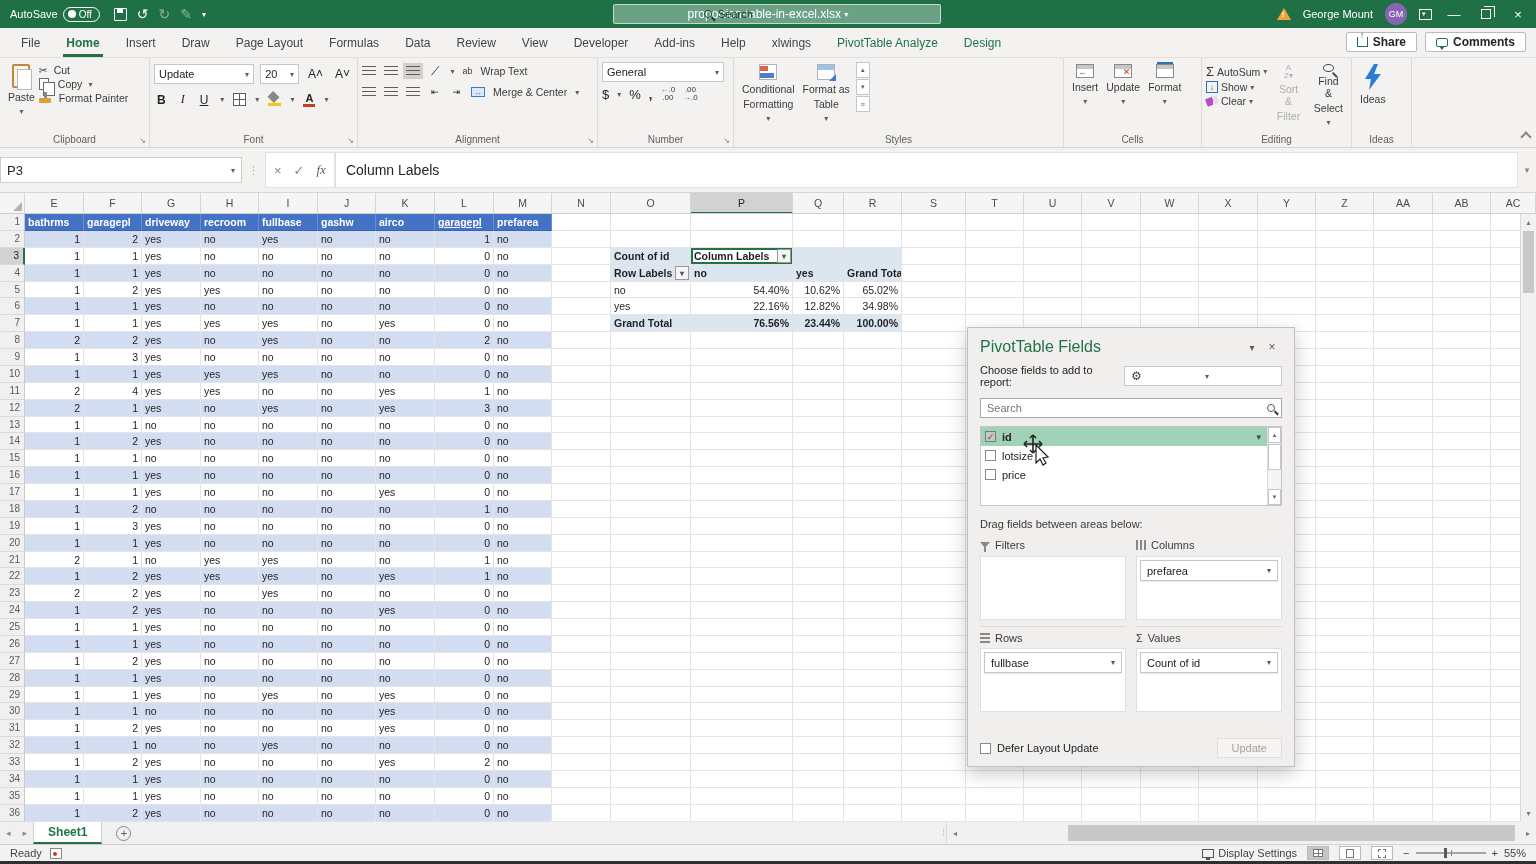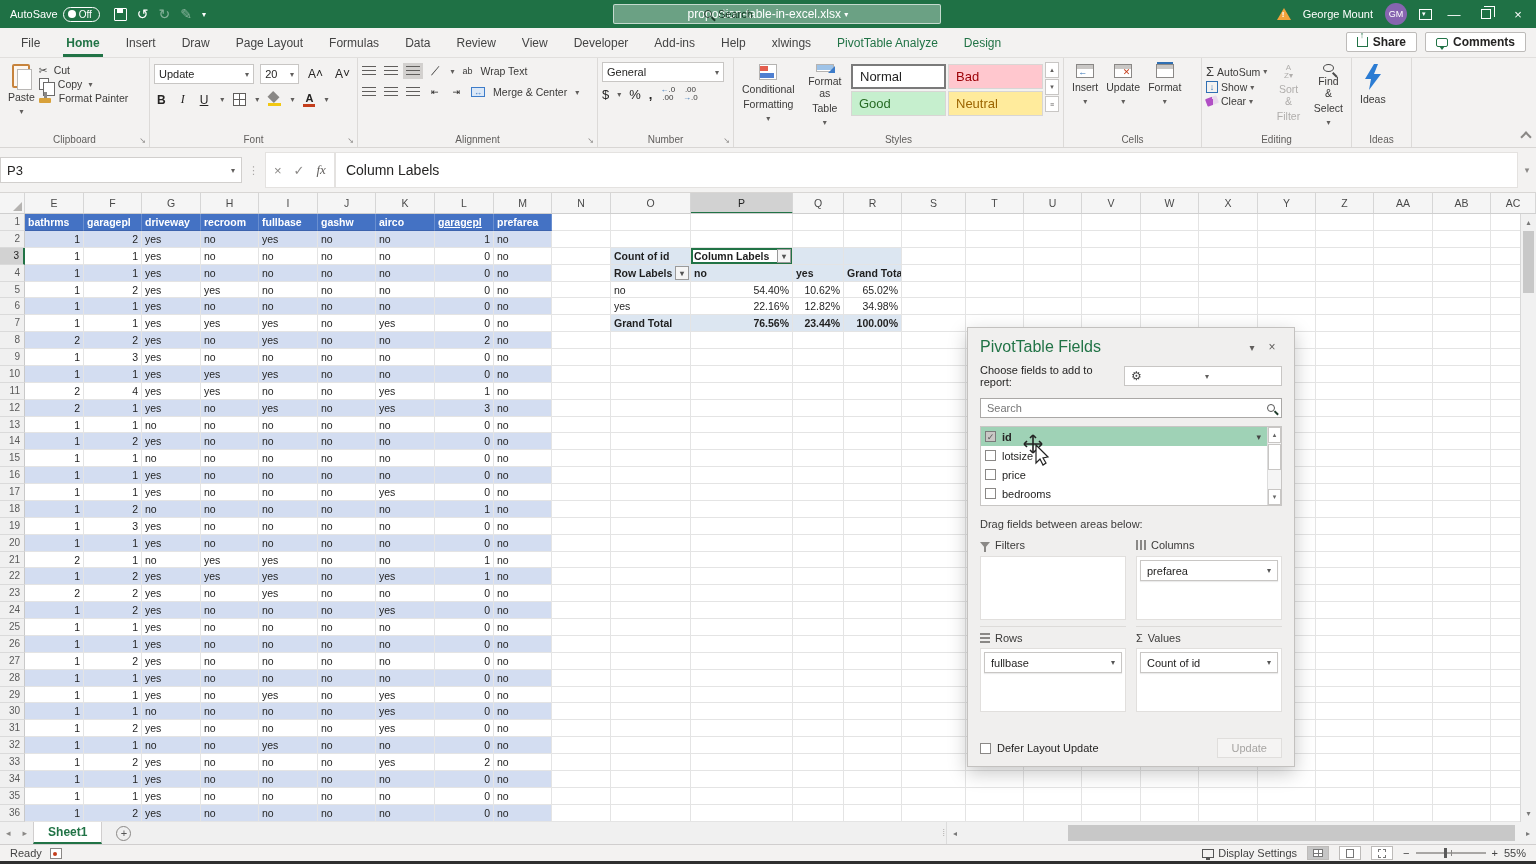--- a/index.html
+++ b/index.html
@@ -374,26 +374,20 @@
           <span>Conditional</span>
           <span>Formatting</span>
           <span class="arrow">▾</span>
         </div>
       <div class="bigbtn">
           <span class="i-fat"></span>
           <span>Format as</span>
           <span>Table</span>
           <span class="arrow">▾</span>
         </div>
-      <div class="gallery">
-        <div class="gcell normal">Normal</div>
-        <div class="gcell bad">Bad</div>
-        <div class="gcell good">Good</div>
-        <div class="gcell neutral">Neutral</div>
-      </div>
       <div class="galscroll">
         <div>▴</div>
         <div>▾</div>
         <div>≡</div>
       </div>
       <div class="grp-label">Styles</div>
     </div>
 
     <div class="grp" style="width:138px;display:flex">
       <div class="bigbtn">
@@ -1573,24 +1567,20 @@
           <span class="fdd">▾</span>
         </div>
         <div class="fitem">
           <span class="cb"></span>
           <span class="flabel">lotsize</span>
         </div>
         <div class="fitem">
           <span class="cb"></span>
           <span class="flabel">price</span>
         </div>
-        <div class="fitem">
-          <span class="cb"></span>
-          <span class="flabel">bedrooms</span>
-        </div>
         <div class="lscroll">
           <div class="u">▴</div>
           <div class="t"></div>
           <div class="d">▾</div>
         </div>
     </div>
     <div class="draghint">Drag fields between areas below:</div>
     <div class="areas">
       <div>
         <div class="ahead" style="border-top:none">

